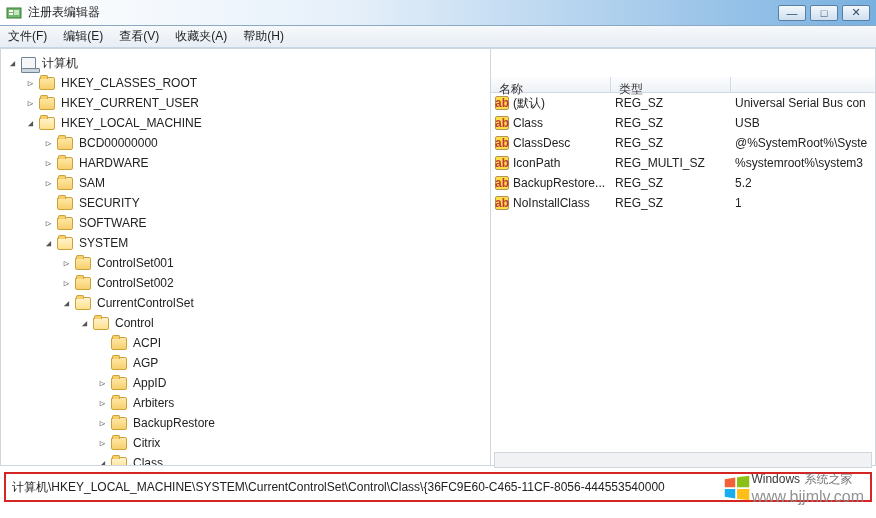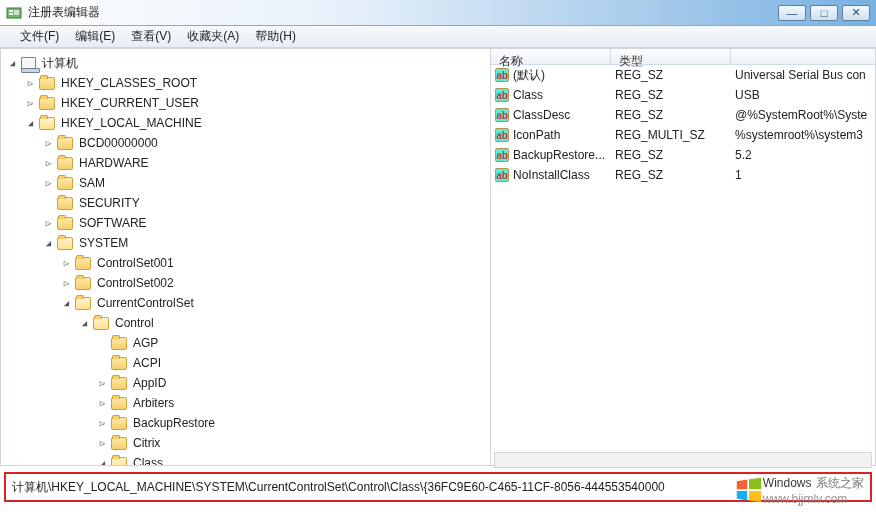--- a/index.html
+++ b/index.html
@@ -2,43 +2,43 @@
 <html><head>
 <meta charset="utf-8">
 <style>
 *{box-sizing:border-box;margin:0;padding:0;font-family:"Microsoft YaHei","Segoe UI",Tahoma,Arial,sans-serif;font-size:12px;color:#222;}
 body{width:876px;height:518px;background:#fff;position:relative;overflow:hidden;}
 .titlebar{height:26px;background:linear-gradient(to right,#fff,#e6f0fa 40%,#78b0e0);display:flex;align-items:center;padding:0 6px;border-bottom:1px solid #8aa9c4;}
 .titlebar .app-icon{width:16px;height:16px;margin-right:6px;display:flex;align-items:center;justify-content:center;}
 .titlebar .title{flex:1;color:#222;}
 .winbtns{display:flex;gap:4px;}
 .winbtn{width:28px;height:16px;border:1px solid #5b7fa0;border-radius:2px;background:linear-gradient(#f2f7fc,#cfe0ef);display:flex;align-items:center;justify-content:center;font-size:11px;color:#2b4b68;cursor:default;}
-.menubar{height:22px;background:linear-gradient(#f7f9fb,#e6edf4);border-bottom:1px solid #c7d6e4;display:flex;align-items:center;padding:0 12px;}
+.menubar{height:22px;background:linear-gradient(#f7f9fb,#e6edf4);border-bottom:1px solid #c7d6e4;display:flex;align-items:center;padding:0 0;}
 .menuitem{padding:2px 8px;cursor:default;}
 .content{display:flex;height:418px;border:1px solid #cfd6dc;background:#fff;}
 .tree{width:490px;overflow:auto;padding:4px 0 0 2px;border-right:1px solid #cfd6dc;}
 .cols{flex:1;display:flex;flex-direction:column;}
-.colhead{height:16px;display:flex;background:linear-gradient(#fcfdfe,#eef2f6);border-bottom:1px solid #d2dbe4;}
+.colhead{height:16px;display:flex;background:linear-gradient(#fcfdfe,#eef2f6);border-bottom:1px solid #d2dbe4;margin-top:28px;}
 .colhead div{padding:4px 8px;border-right:1px solid #d2dbe4;font-weight:normal;color:#333;}
 .colhead .c1{width:120px;}
 .colhead .c2{width:120px;}
 .colhead .c3{flex:1;border-right:none;}
 .rows{flex:1;overflow:hidden;}
 .row{display:flex;align-items:center;height:20px;}
 .cell{padding:1px 4px;white-space:nowrap;overflow:hidden;}
 .cell.c1{width:120px;display:flex;align-items:center;gap:4px;}
 .cell.c2{width:120px;}
 .cell.c3{flex:1;}
-.val-icon{width:14px;height:14px;border:1px solid #b59453;background:#5eead4;border-radius:2px;display:flex;align-items:center;justify-content:center;font-size:10px;font-weight:bold;color:#c23939;}
+.val-icon{width:14px;height:14px;border:1px solid #b59453;background:#fde047;border-radius:2px;display:flex;align-items:center;justify-content:center;font-size:12px;font-weight:bold;color:#c23939;}
 .statusbar{height:30px;border:2px solid #d42424;background:#fff;display:flex;align-items:center;padding:0 6px;margin:6px 4px 0 4px;position:relative;}
 .statusbar .path{white-space:nowrap;overflow:hidden;}
 .watermark{position:absolute;right:12px;bottom:12px;display:flex;align-items:center;opacity:0.9;}
 .watermark .wintxt{font-size:16px;font-weight:500;color:#2f6aa8;}
 .watermark .wintxt .sub{font-size:12px;color:#666;}
-.watermark .url{font-size:12px;color:#888;}
+.watermark .url{font-size:16px;color:#888;}
 .winlogo{width:28px;height:28px;}
 
 .node{display:flex;align-items:center;height:20px;white-space:nowrap;cursor:default;}
 .toggle{width:11px;height:11px;margin:0 3px 0 0;display:flex;align-items:center;justify-content:center;color:#555;font-size:9px;}
 .toggle.none{visibility:hidden;}
 .fld{width:16px;height:13px;background:linear-gradient(#ffe9a8,#f7cf6b);border:1px solid #cda23b;border-radius:2px;margin-right:4px;position:relative;}
 .fld::before{content:"";position:absolute;top:-3px;left:0;width:6px;height:3px;background:#f7cf6b;border:1px solid #cda23b;border-bottom:none;border-radius:2px 2px 0 0;}
 .fld.open{background:linear-gradient(#fff3cf,#ffe08d);}
 .comp{width:15px;height:13px;background:#f4f6f8;border:1px solid #6f8395;border-radius:1px;position:relative;margin-right:4px;}
 .comp::after{content:"";position:absolute;left:-1px;bottom:-4px;width:17px;height:3px;background:#cbd5dd;border:1px solid #6f8395;border-radius:1px;}
@@ -145,26 +145,26 @@
       <span class="lbl">CurrentControlSet</span>
     </div>
     <div class="node" style="padding-left:76px;">
       <span class="toggle carrot">◢</span>
       <span class="fld open"></span>
       <span class="lbl">Control</span>
     </div>
     <div class="node" style="padding-left:94px;">
       <span class="toggle none">▷</span>
       <span class="fld"></span>
+      <span class="lbl">ACPI</span>
+    </div>
+    <div class="node" style="padding-left:94px;">
+      <span class="toggle none">▷</span>
+      <span class="fld"></span>
       <span class="lbl">AGP</span>
-    </div>
-    <div class="node" style="padding-left:94px;">
-      <span class="toggle none">▷</span>
-      <span class="fld"></span>
-      <span class="lbl">ACPI</span>
     </div>
     <div class="node" style="padding-left:94px;">
       <span class="toggle carrot">▷</span>
       <span class="fld"></span>
       <span class="lbl">AppID</span>
     </div>
     <div class="node" style="padding-left:94px;">
       <span class="toggle carrot">▷</span>
       <span class="fld"></span>
       <span class="lbl">Arbiters</span>

